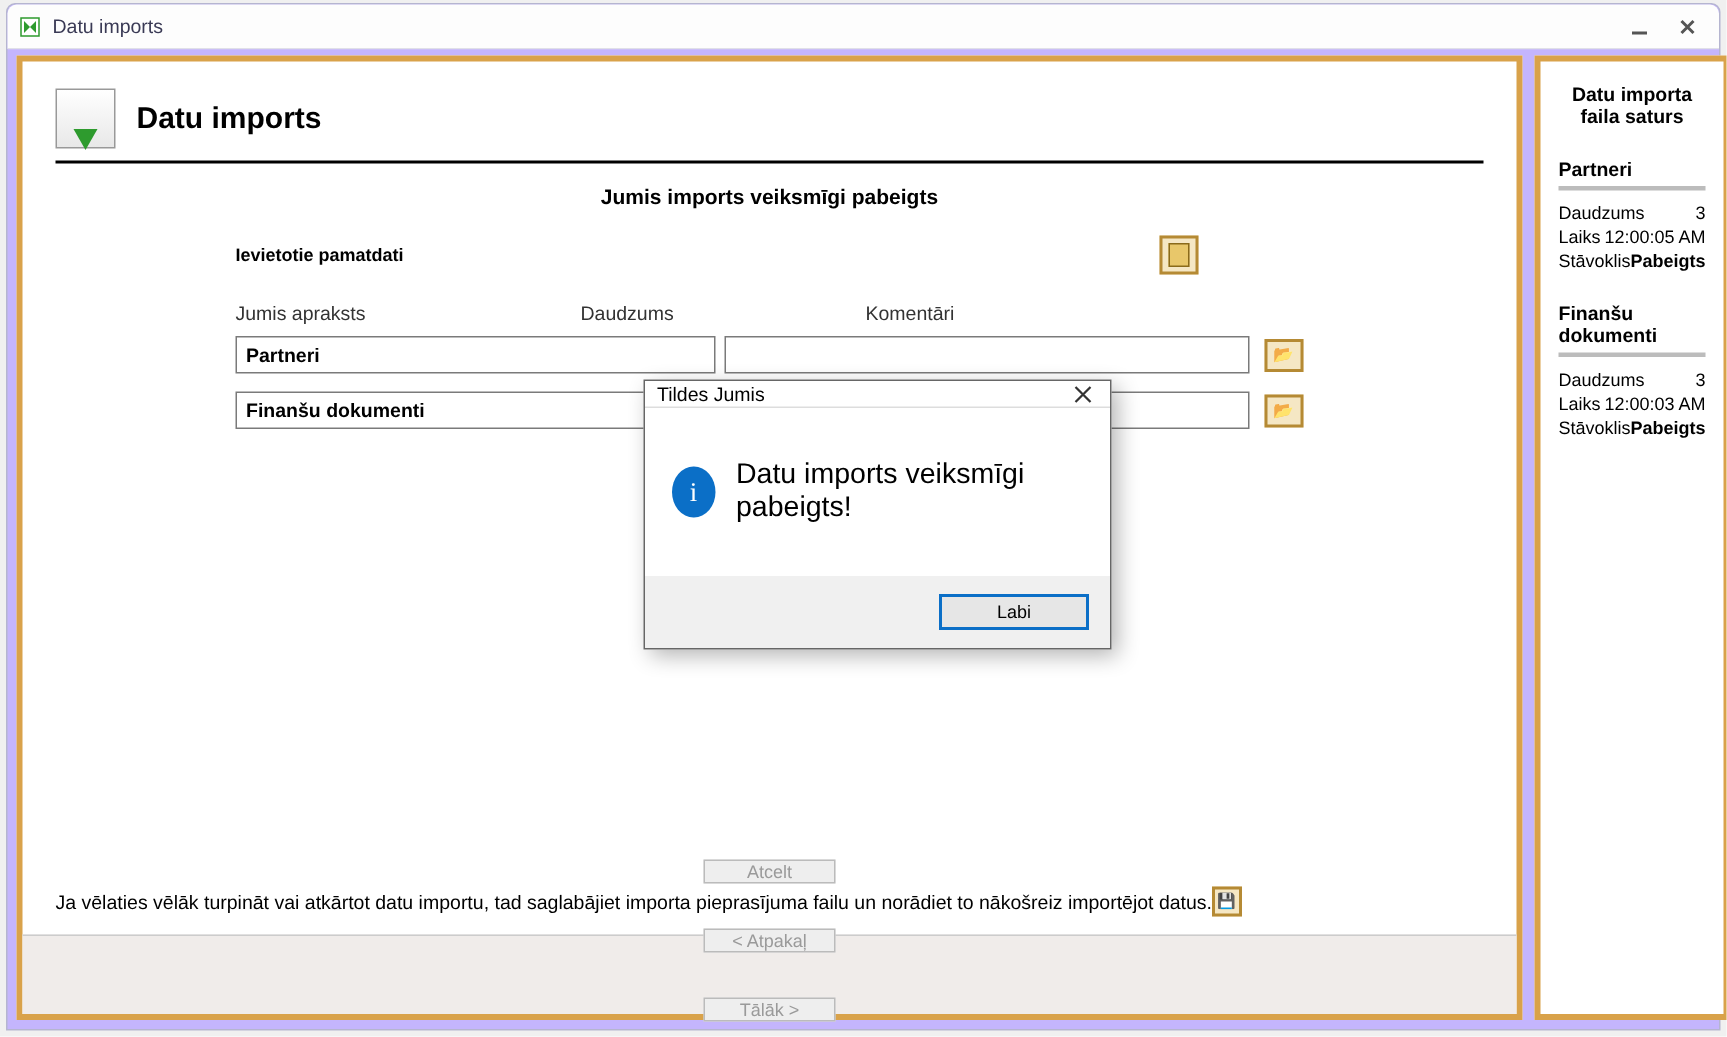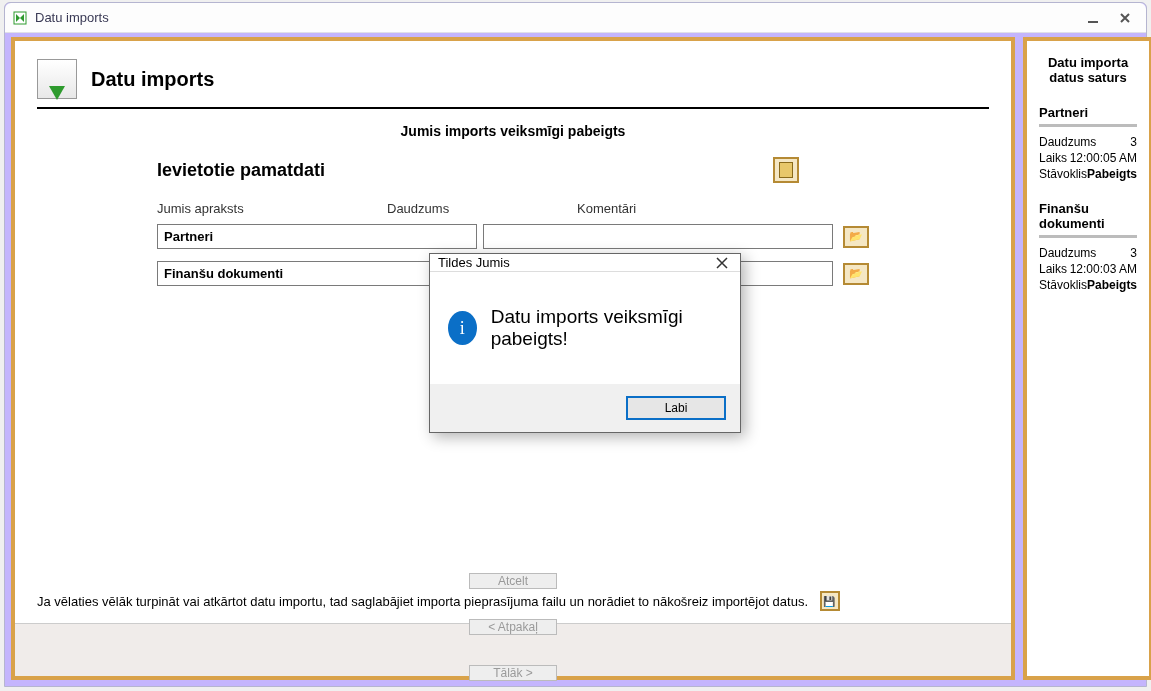--- a/index.html
+++ b/index.html
@@ -82,21 +82,21 @@
       border-left:8px solid transparent;
       border-right:8px solid transparent;
       border-top:14px solid #2e9b2e;
       position:absolute; bottom:-2px;
     }
     .page-title { font-size: 20px; font-weight: bold; }
     .hr { height:2px; background:#000; margin: 2px 0 14px 0; }
     .status-line { text-align:center; font-weight:bold; font-size:14px; margin-bottom:18px; }
     .inner-block { margin: 0 120px; }
     .section-label {
-      font-weight:bold; font-size:18px; margin-bottom:4px;
+      font-weight:bold; font-size:12px; margin-bottom:4px;
       display:flex; align-items:center; justify-content:space-between;
     }
     .notes-btn {
       width:26px; height:26px;
       border:2px solid #b58a34;
       background:#f5e7c4;
       display:flex; align-items:center; justify-content:center;
       cursor:pointer;
       margin-right: 70px;
     }
@@ -131,21 +131,21 @@
       margin-left:10px;
       display:flex; align-items:center; justify-content:center;
       cursor:pointer;
       color:#8a6a1a;
       font-size:11px;
     }
     .hint-bar {
       position:absolute;
       left:22px; right:22px; bottom:12px;
       font-size:13px;
-      display:flex; align-items:center; gap:12px;
+      display:flex; align-items:center; gap:0;
     }
     .hint-bar .disk-btn {
       width:20px; height:20px;
       border:2px solid #b58a34;
       background:#f5e7c4;
       display:flex; align-items:center; justify-content:center;
       cursor:pointer;
       font-size:10px;
     }
     .button-bar {
@@ -287,21 +287,21 @@
 
       <div class="button-bar">
         <div class="btn disabled">Atcelt</div>
         <div class="btn disabled">&lt; Atpakaļ</div>
         <div class="btn disabled">Tālāk &gt;</div>
         <div class="btn">Aizvērt</div>
       </div>
     </div>
 
     <div class="side-panel">
-      <div class="side-title">Datu importa datus saturs</div>
+      <div class="side-title">Datu importa faila saturs</div>
 
       <div class="side-section-name">Partneri</div>
       <div class="side-hr"></div>
       <div class="side-row">
           <span>Daudzums</span>
           <span class="v">3</span>
         </div>
       <div class="side-row">
           <span>Laiks</span>
           <span class="v">12:00:05 AM</span>

